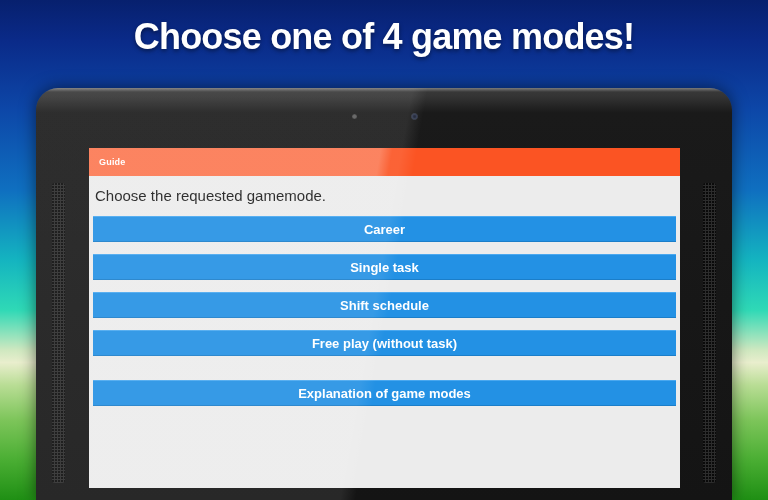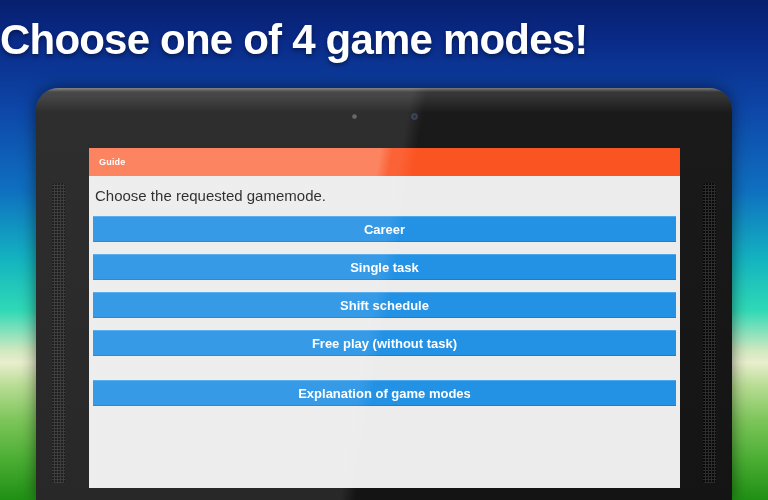--- a/index.html
+++ b/index.html
@@ -26,22 +26,22 @@
       #b9dd95 77%,
       #7dc55a 84%,
       #4aae33 92%,
       #1f8f14 100%);
   }
 
   
   #headline {
     position:absolute;
     top:16px; left:0; width:768px;
-    text-align:left;
-    font-size:42px;
+    text-align:center;
+    font-size:36px;
     font-weight:bold;
     letter-spacing:-0.8px;
     color:#ffffff;
     text-shadow:0 2px 4px rgba(0,0,0,0.45);
     white-space:nowrap;
     font-stretch:condensed;
   }
 
   
   #tablet {

